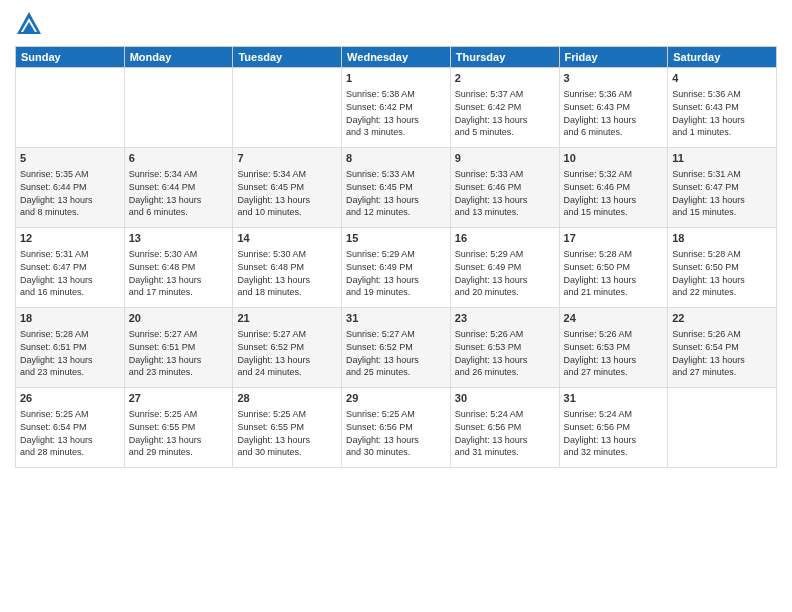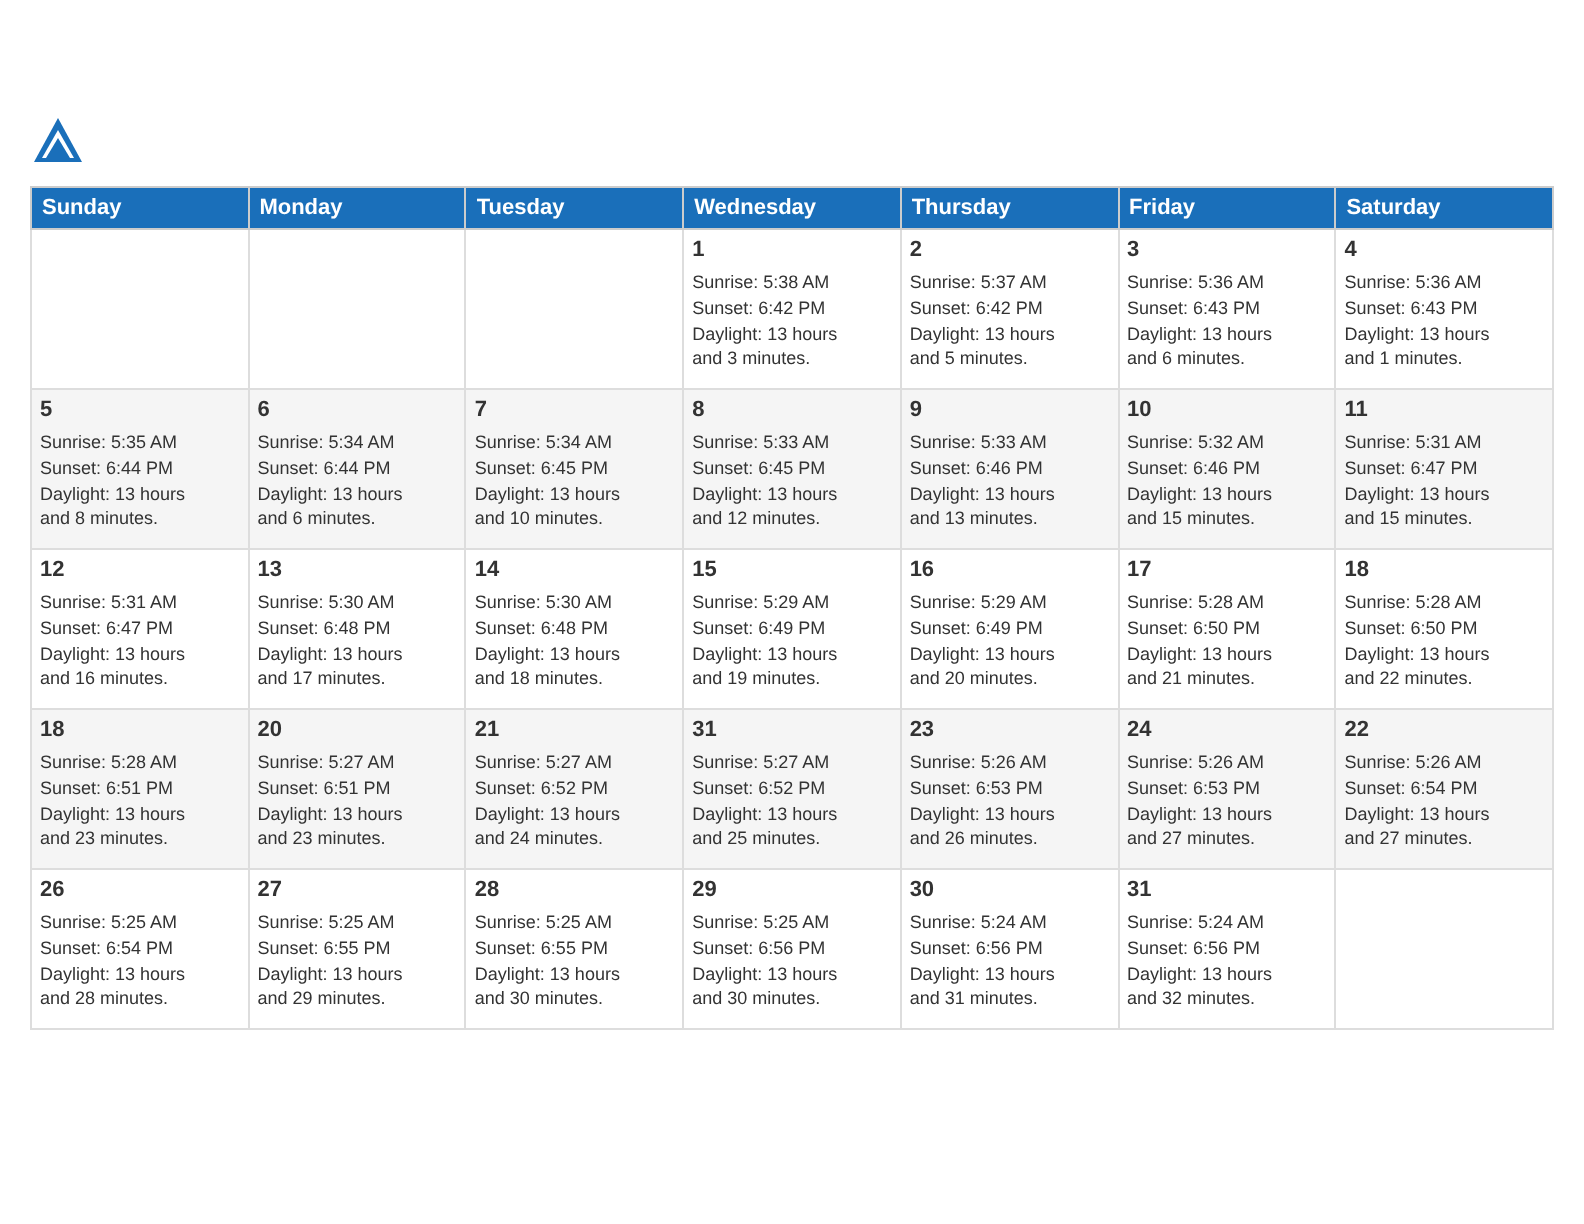--- a/index.html
+++ b/index.html
@@ -6,21 +6,20 @@
     body {
       font-family: Arial, sans-serif;
       background: #fff;
       width: 792px;
       height: 612px;
       overflow: hidden;
     }
     .page {
       width: 792px;
       padding: 10px 15px;
-      margin-top: 47px;
     }
     .header {
       display: flex;
       justify-content: space-between;
       align-items: flex-start;
       margin-bottom: 8px;
     }
     .logo {
       display: flex;
       align-items: center;

